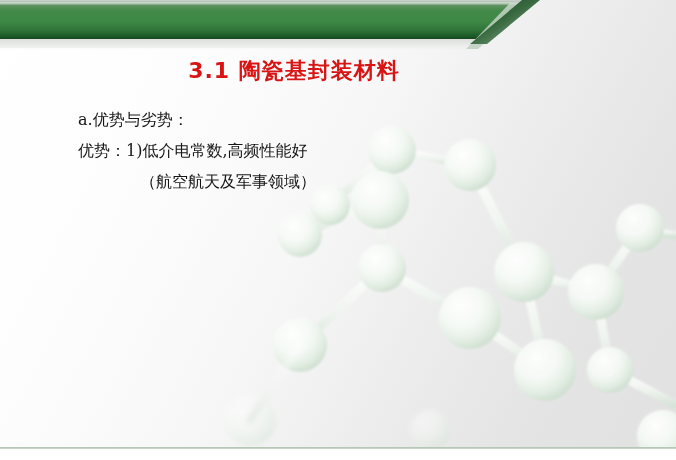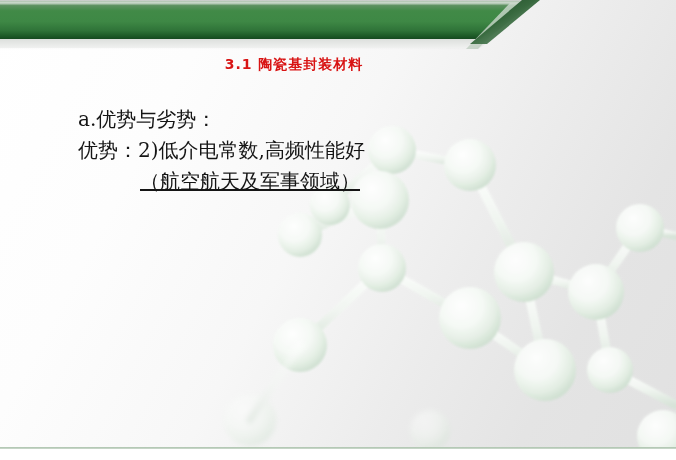--- a/index.html
+++ b/index.html
@@ -94,21 +94,21 @@
   }
 
   
   .title {
     position: absolute;
     left: 0; top: 56px;
     width: 588px;
     text-align: center;
     font-family: "DejaVu Sans", "Liberation Sans", sans-serif;
     font-weight: bold;
-    font-size: 14px;
+    font-size: 22px;
     letter-spacing: 1px;
     color: #d81414;
     text-shadow: 0 1px 0 rgba(255,255,255,.6);
   }
 
   
   .body-block {
     position: absolute;
     left: 78px;
     top: 104px;
@@ -117,25 +117,25 @@
     font-size: 15.5px;
     line-height: 31px;
   }
   .line {
     white-space: pre;
     font-family: "DejaVu Sans", "Liberation Sans", sans-serif;
     font-size: 15px;
   }
   .line.cjk {
     font-family: "DejaVu Serif", "Liberation Serif", serif;
-    font-size: 20px;
+    font-size: 16px;
   }
   .indent-1 { padding-left: 0px; }
   .indent-2 { padding-left: 56px; }
-  .indent-3 { padding-left: 62px; text-decoration: underline; }
+  .indent-3 { padding-left: 62px; }
 
   
   .bottom-rule {
     position: absolute;
     left: 0;
     top: 447px;
     width: 676px;
     height: 2px;
     background: linear-gradient(180deg, #bed0be 0%, #a9c0ab 55%, #e8eee8 100%);
   }
@@ -222,20 +222,20 @@
     <div class="banner-silver"></div>
     <div class="banner-green"></div>
     <div class="banner-diag-light"></div>
     <div class="banner-diag-dark"></div>
   </div>
 
   <div class="title">3.1 陶瓷基封装材料</div>
 
   <div class="body-block">
     <div class="line cjk indent-1">a.优势与劣势：</div>
-    <div class="line cjk indent-1">优势：2)低介电常数,高频性能好</div>
+    <div class="line cjk indent-1">优势：1)低介电常数,高频性能好</div>
     <div class="line cjk indent-3">（航空航天及军事领域）</div>
   </div>
 
   <div class="bottom-rule"></div>
   <div class="bottom-fill"></div>
 
 </div>
 
 </body></html>

